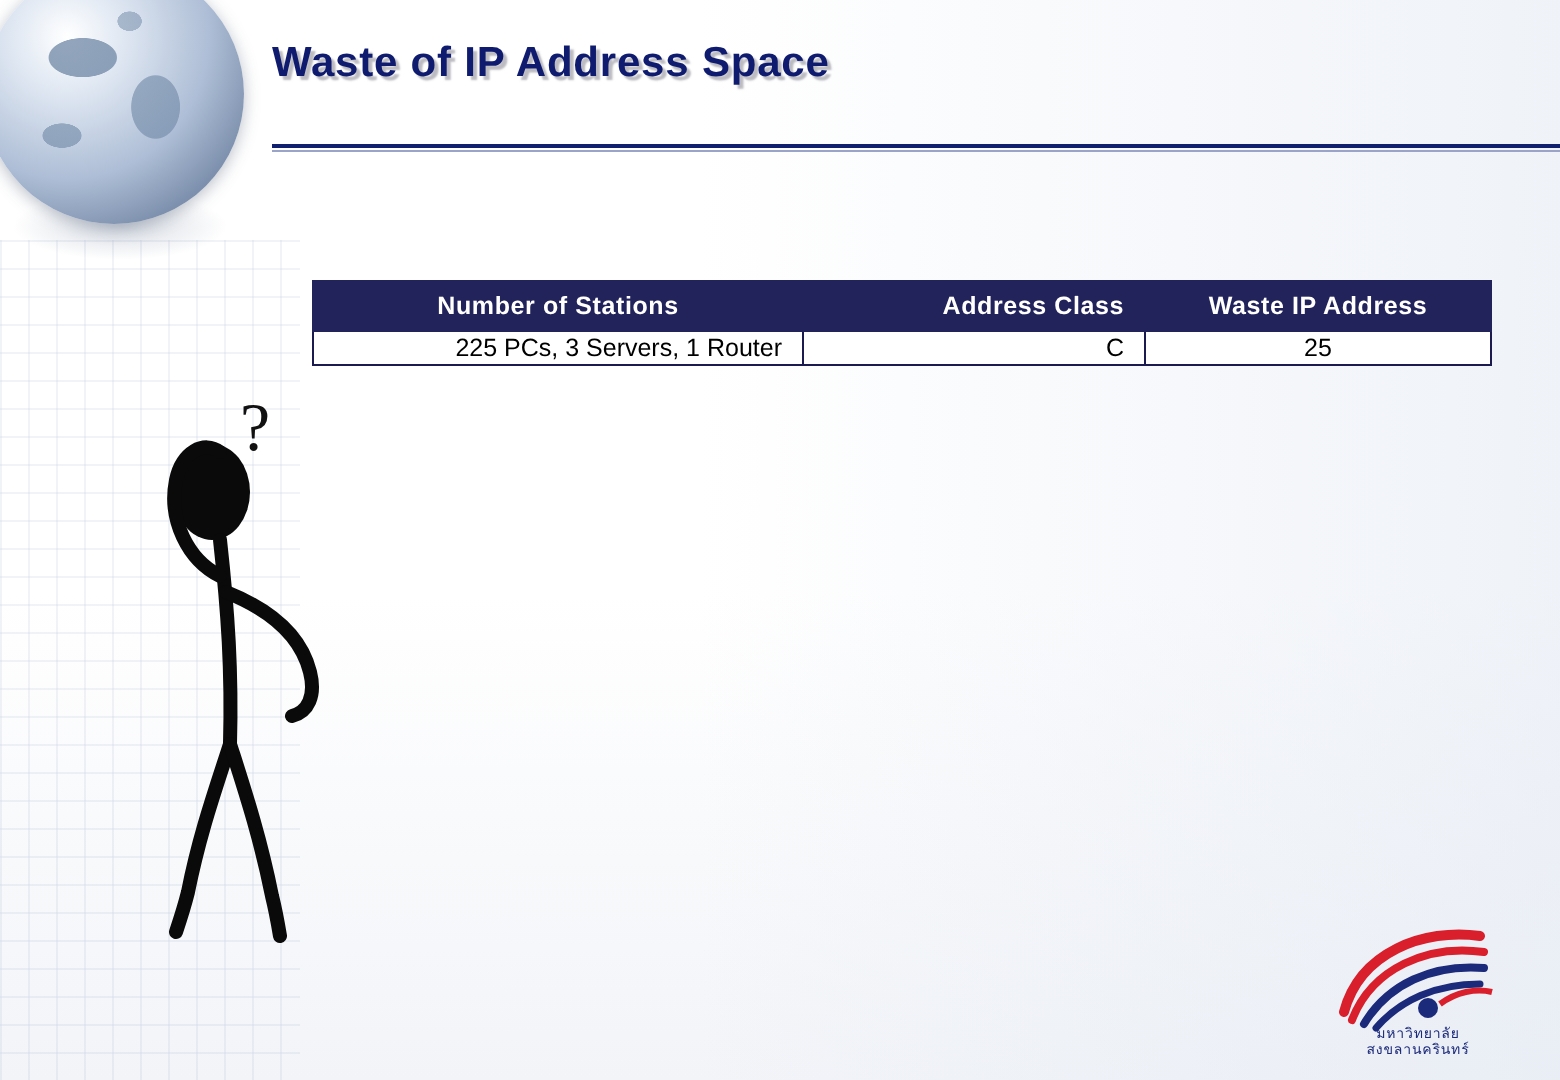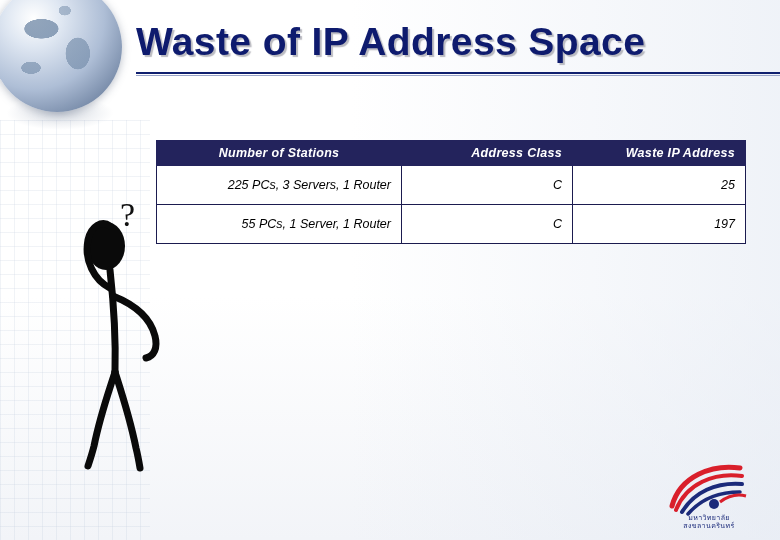--- a/index.html
+++ b/index.html
@@ -72,21 +72,21 @@
     height: 34px;
     border-radius: 50%;
     background: radial-gradient(ellipse at center, rgba(120,135,160,.30), rgba(255,255,255,0) 70%);
   }
 
   
   .title {
     position: absolute;
     left: 136px;
     top: 20px;
-    font-size: 39px;
+    font-size: 21px;
     font-weight: bold;
     color: #0e1b6e;
     letter-spacing: .4px;
     text-shadow: 2px 2px 1px rgba(150,150,160,.65);
     white-space: nowrap;
   }
   .title-rule {
     position: absolute;
     left: 136px;
     top: 72px;
@@ -118,46 +118,45 @@
     font-size: 34px;
     color: #111;
     font-family: "Liberation Serif", serif;
   }
 
   
   .table-wrap {
     position: absolute;
     left: 156px;
     top: 140px;
-    font-style: italic;
   }
   table.data {
     border-collapse: collapse;
     font-size: 12.5px;
     color: #000;
   }
   table.data th {
     background: #23235c;
     color: #ffffff;
     font-weight: bold;
     font-size: 12.5px;
     padding: 5px 10px;
     border: 1px solid #23235c;
     letter-spacing: .3px;
     white-space: nowrap;
   }
   table.data td {
     border: 1px solid #1b1b4f;
-    padding: 12px 10px;
+    padding: 1px 10px;
     background: #ffffff;
     white-space: nowrap;
   }
   .col-stations { width: 224px; text-align: right; }
   .col-class    { width: 150px; text-align: right; }
-  .col-waste    { width: 152px; text-align: right; }
+  .col-waste    { width: 152px; text-align: center; }
   th.col-stations { text-align: center; }
 
   
   .logo {
     position: absolute;
     right: 16px;
     bottom: 10px;
     width: 110px;
     height: 68px;
   }
@@ -214,25 +213,20 @@
           <th class="col-stations">Number of Stations</th>
           <th class="col-class">Address Class</th>
           <th class="col-waste">Waste IP Address</th>
         </tr>
       </thead>
       <tbody>
         <tr>
           <td class="col-stations">225 PCs, 3 Servers, 1 Router</td>
           <td class="col-class">C</td>
           <td class="col-waste">25</td>
-        </tr>
-        <tr>
-          <td class="col-stations">55 PCs, 1 Server, 1 Router</td>
-          <td class="col-class">C</td>
-          <td class="col-waste">197</td>
         </tr>
       </tbody>
     </table>
   </div>
 
   <div class="logo">
     <svg width="110" height="58" viewBox="0 0 110 58">
       <g fill="none" stroke-linecap="round">
         <path d="M18 44 C 26 14, 58 2, 86 6" stroke="#d91f2b" stroke-width="5"></path>
         <path d="M22 48 C 32 22, 60 10, 88 14" stroke="#d91f2b" stroke-width="4"></path>

